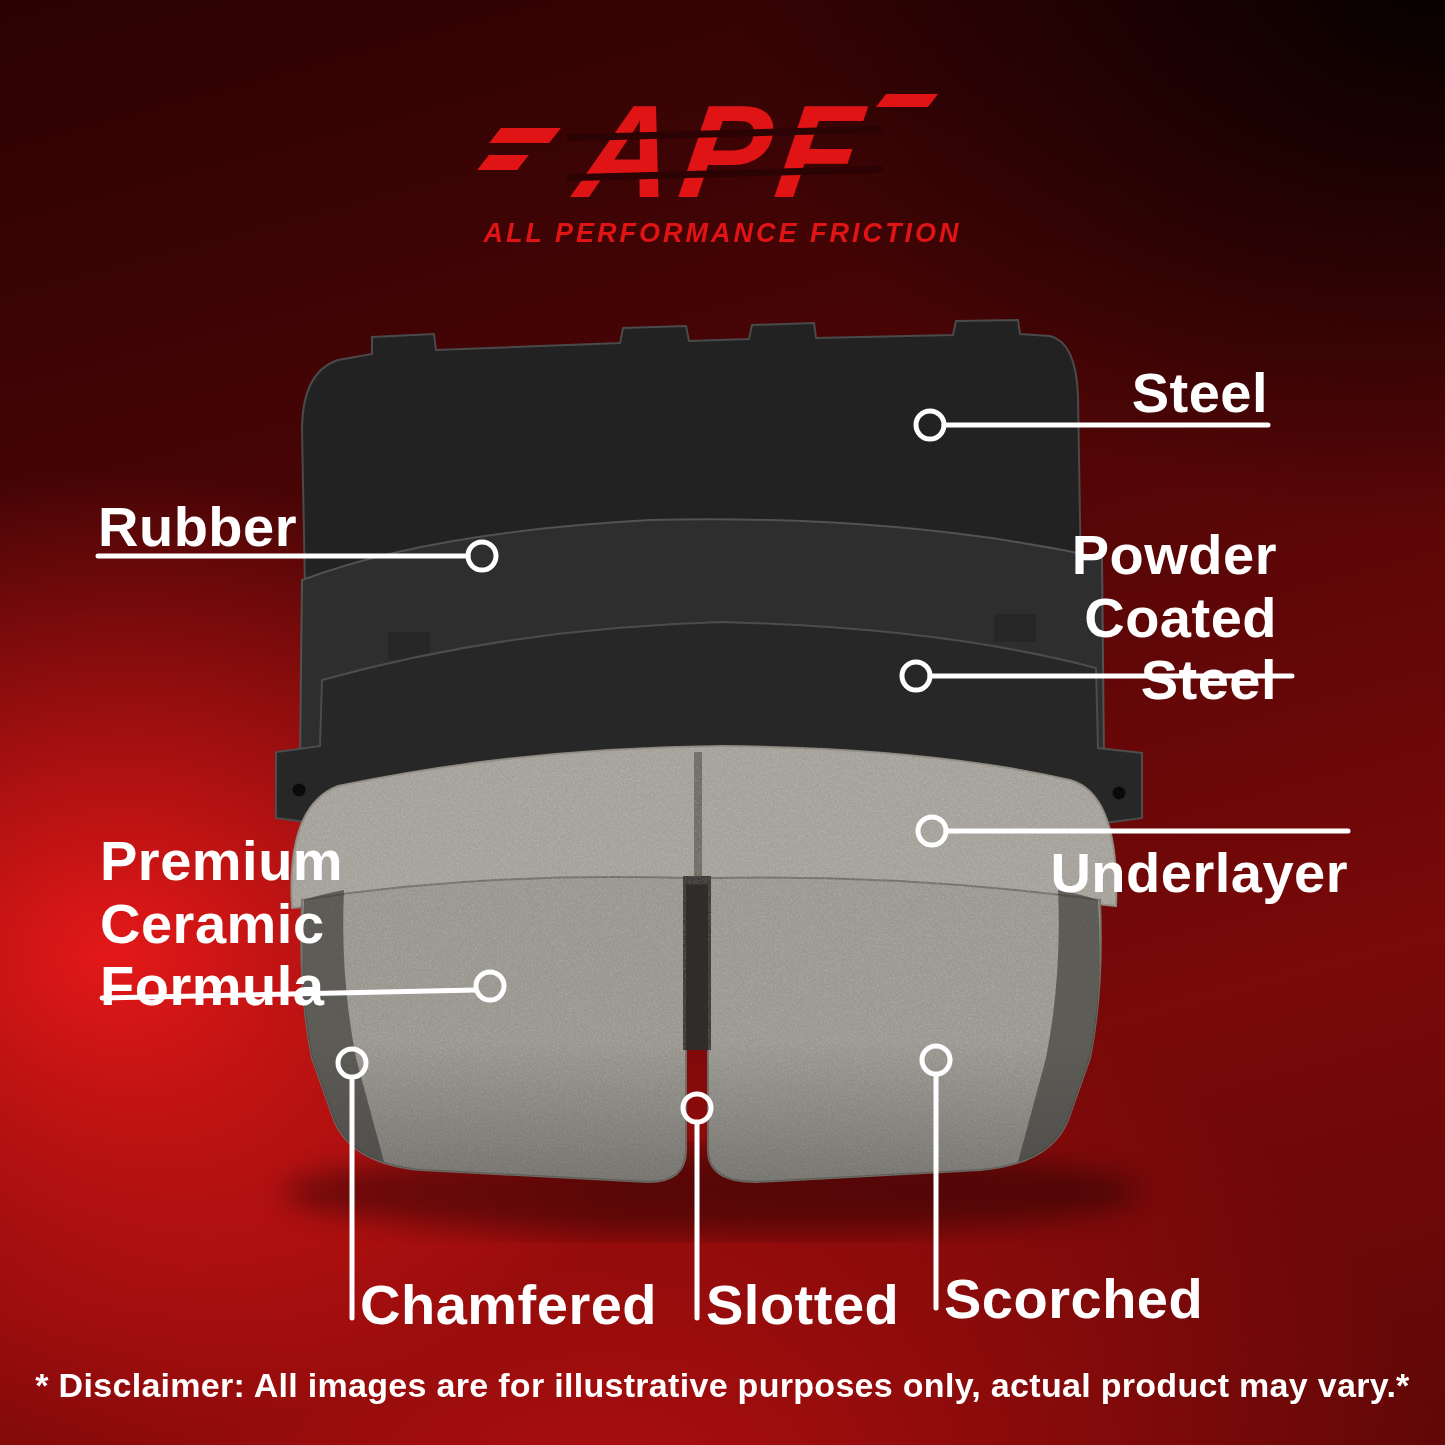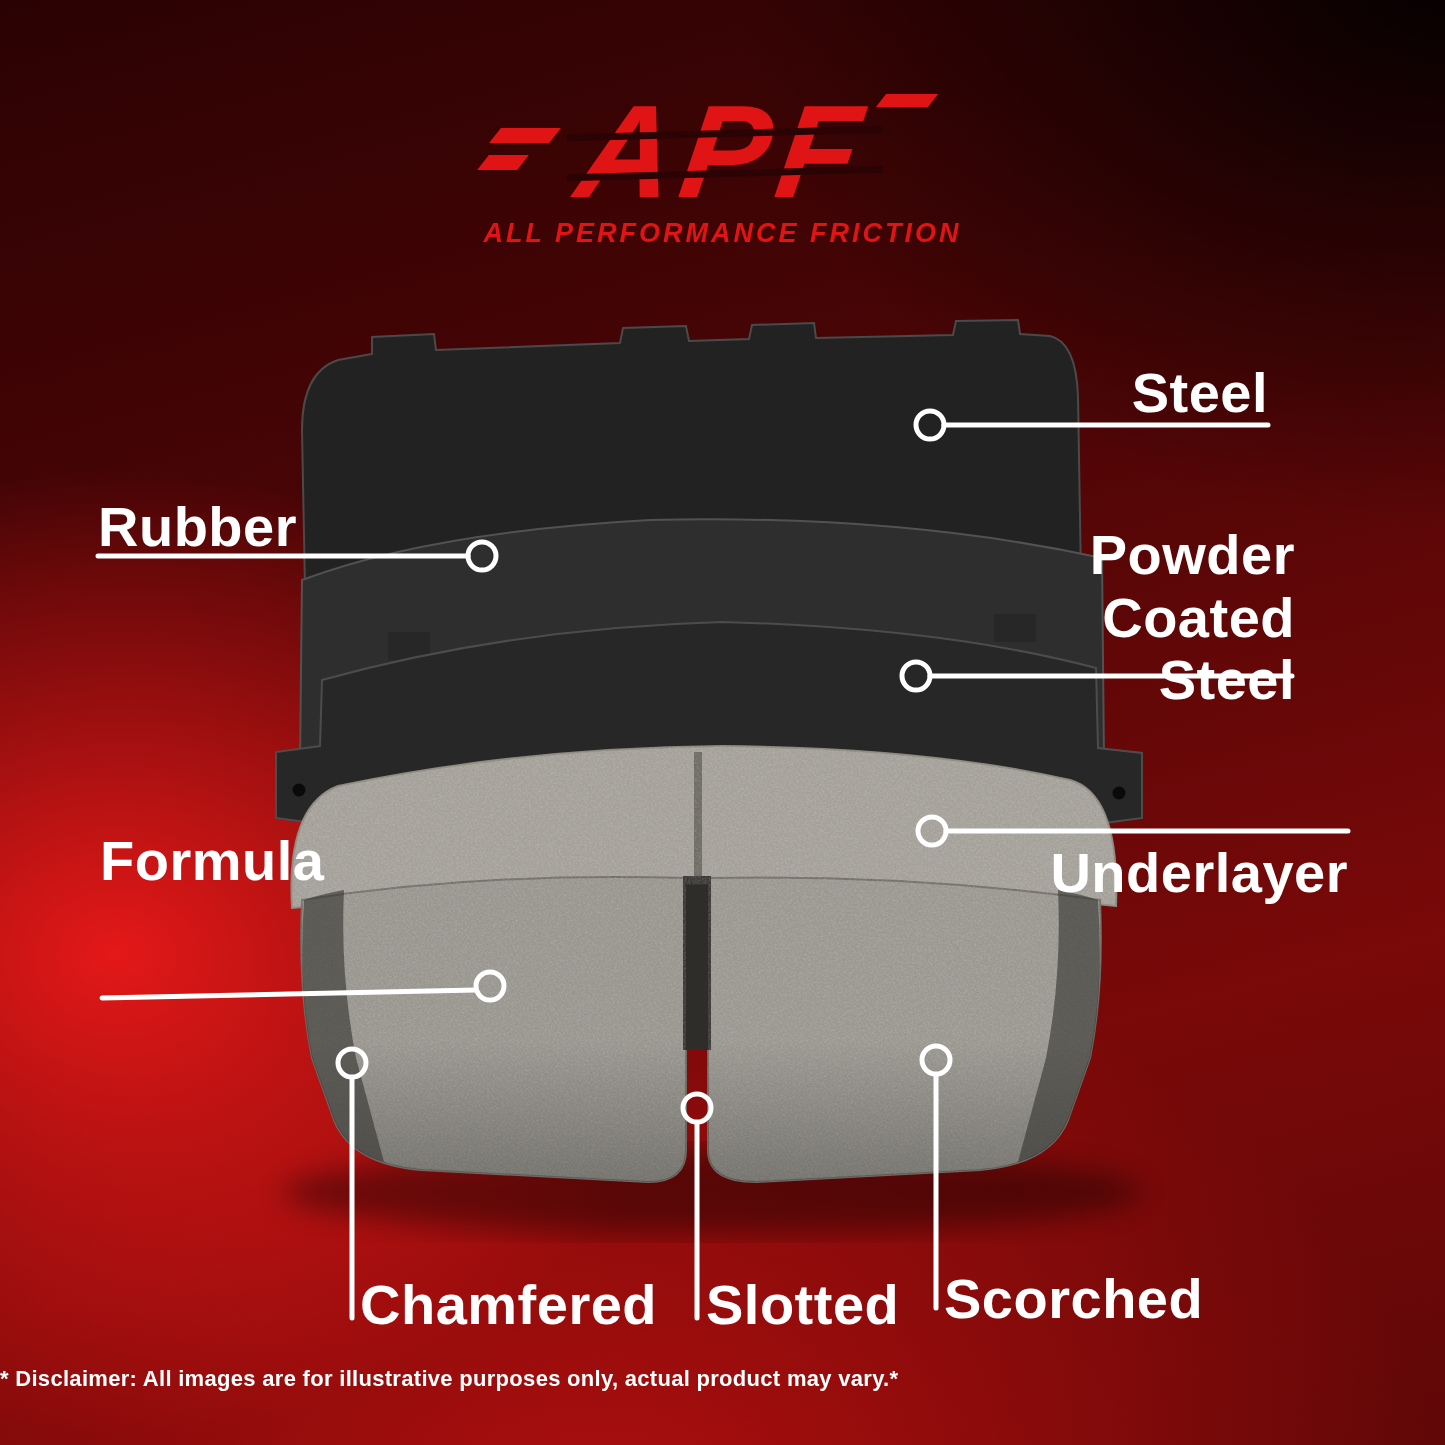--- a/index.html
+++ b/index.html
@@ -24,27 +24,27 @@
   .dashes i:nth-child(2){width:40px;margin:12px 0 0 -12px}
   .dash-right{position:absolute;right:-66px;top:8px;width:52px;height:13px;background:#e01414;transform:skewX(-38deg)}
   .cut{position:absolute;left:-12px;right:-16px;height:7px;background:#2c0304;transform:rotate(-1.5deg)}
   .cut1{top:44px}.cut2{top:84px}
   .tagline{margin-top:0;font-style:italic;font-weight:700;font-size:27px;color:#e01414;letter-spacing:3px;white-space:nowrap}
   
   .lbl{position:absolute;color:#fff;font-weight:700;font-size:56px;line-height:1.12;letter-spacing:.5px;white-space:nowrap}
   .lbl span{display:block}
   .lbl-steel{top:362px;right:177px;text-align:right}
   .lbl-rubber{top:496px;left:98px}
-  .lbl-powder{top:524px;right:150px;text-align:right}
+  .lbl-powder{top:524px;right:168px;text-align:right}
   .lbl-underlayer{top:842px;right:97px;text-align:center}
   .lbl-ceramic{top:830px;left:100px}
   .lbl-chamfered{top:1274px;left:360px}
   .lbl-slotted{top:1274px;left:706px}
   .lbl-scorched{top:1268px;left:944px}
-  .disclaimer{position:absolute;top:1366px;left:0;width:100%;text-align:left;color:#fff;font-weight:700;font-size:22px;letter-spacing:.3px}
+  .disclaimer{position:absolute;top:1366px;left:0;width:100%;text-align:center;color:#fff;font-weight:700;font-size:34px;letter-spacing:.3px}
 </style>
 </head>
 <body>
 
 <div class="stage">
 
   <svg class="art" width="1445" height="1445" viewBox="0 0 1445 1445">
     <defs>
       <filter id="speck" x="-2%" y="-2%" width="104%" height="104%">
         <feTurbulence type="fractalNoise" baseFrequency="0.5" numOctaves="2" seed="8" stitchTiles="stitch"></feTurbulence>
@@ -149,20 +149,22 @@
 
   <div class="lbl lbl-powder">
     <span>Powder</span>
     <span>Coated</span>
     <span>Steel</span>
   </div>
 
   <div class="lbl lbl-underlayer">Underlayer</div>
 
   <div class="lbl lbl-ceramic">
+    <span>Premium</span>
+    <span>Ceramic</span>
     <span>Formula</span>
   </div>
 
   <div class="lbl lbl-chamfered">Chamfered</div>
   <div class="lbl lbl-slotted">Slotted</div>
   <div class="lbl lbl-scorched">Scorched</div>
 
   <div class="disclaimer">* Disclaimer: All images are for illustrative purposes only, actual product may vary.*</div>
 
 </div>

